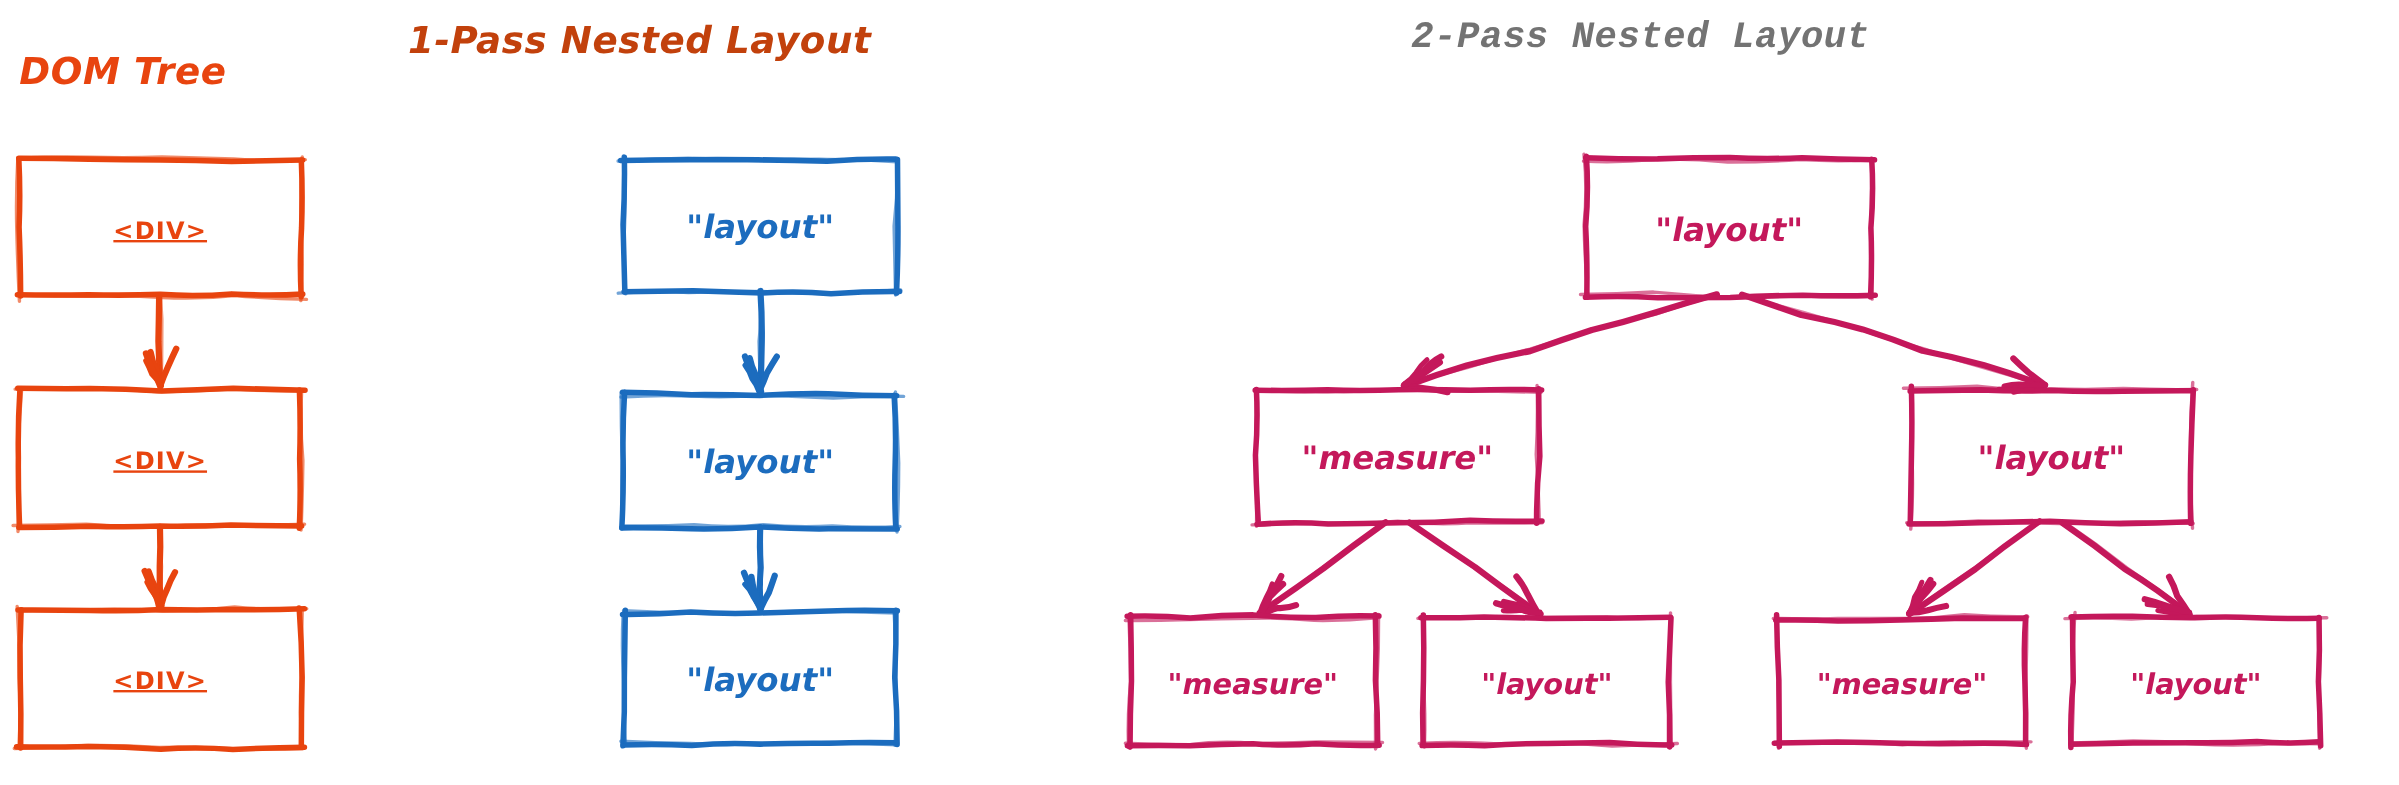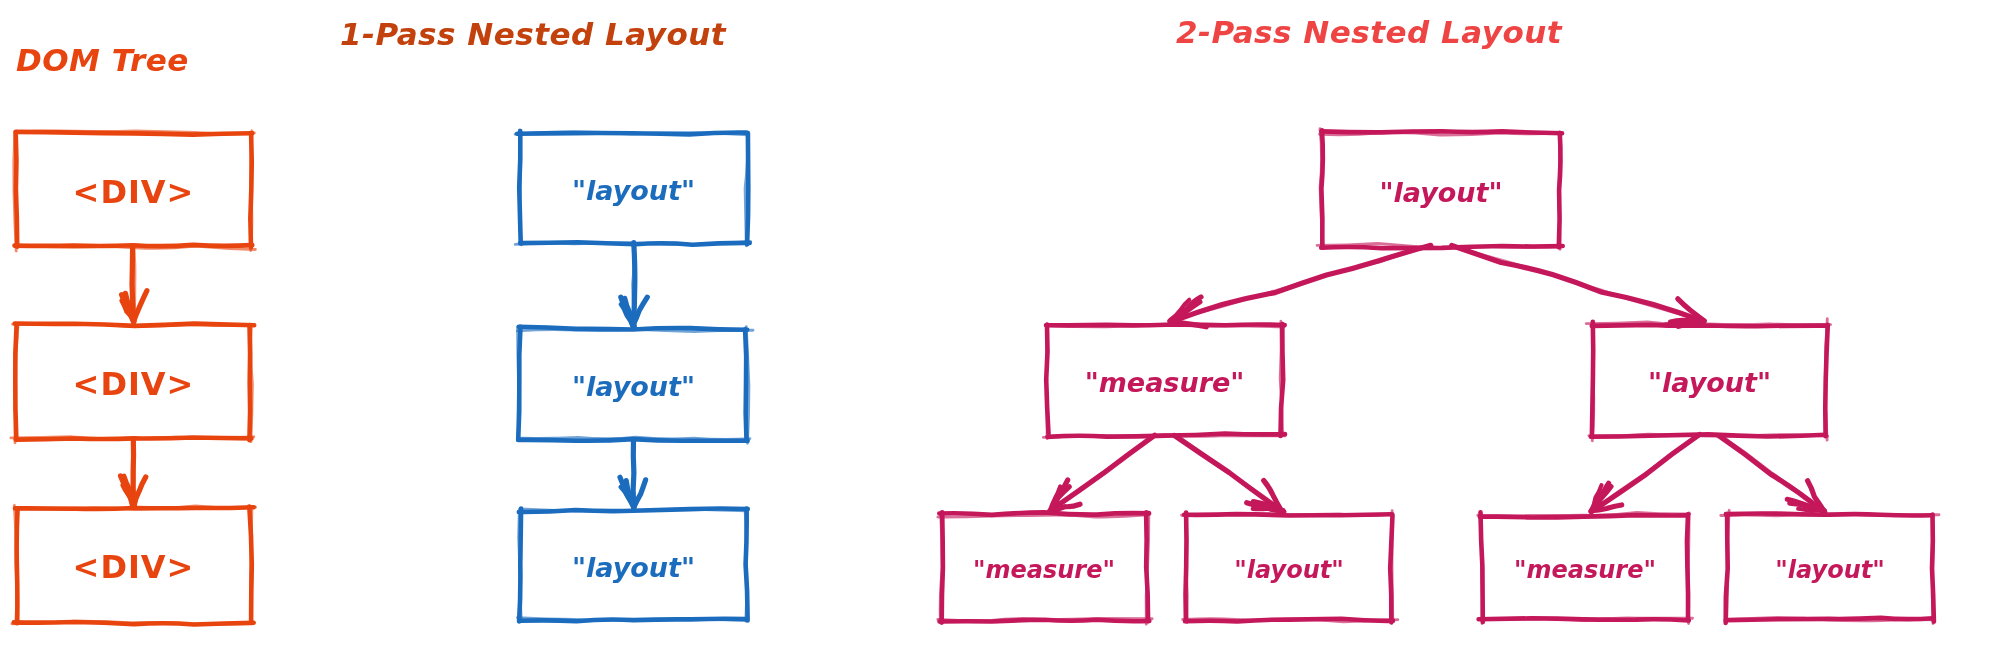--- a/index.html
+++ b/index.html
@@ -5,21 +5,21 @@
   html,body{margin:0;padding:0;background:#fff;}
   body{width:1999px;height:654px;position:relative;overflow:hidden;
        font-family:"DejaVu Sans","Liberation Sans",sans-serif;}
   #stage{position:absolute;inset:0;width:1999px;height:654px;}
   svg#art{position:absolute;left:0;top:0;width:1999px;height:654px;}
   .ttl{position:absolute;white-space:nowrap;font-weight:700;font-style:italic;
        letter-spacing:.5px;font-size:31px;font-family:"DejaVu Sans","Liberation Sans",sans-serif;}
   .boxlabel{position:absolute;white-space:nowrap;font-weight:700;
             font-family:"DejaVu Sans","Liberation Sans",sans-serif;
             transform:translate(-50%,-50%);pointer-events:none;}
-  .lbl-div{font-size:32px;letter-spacing:1px;}
+  .lbl-div{font-size:20px;letter-spacing:1px;text-decoration:underline;}
   .lbl-q{font-size:27px;font-style:italic;letter-spacing:0px;}
   .lbl-q-sm{font-size:24px;font-style:italic;}
 </style>
 </head>
 <body style="background: rgb(255, 255, 255);">
 
 <div id="stage">
   <svg id="art" viewBox="0 0 1999 654" xmlns="http://www.w3.org/2000/svg">
       <g>
         <path d="M 132.6 247.4 Q 132.4 265.8 132.0 284.5 Q 132.6 303.3 133.7 322.0" fill="none" stroke="#E8440F" stroke-width="5.2" stroke-linecap="round" stroke-linejoin="round"></path>
@@ -203,15 +203,15 @@
       <div class="boxlabel lbl-q" style="left: 1164.5px; top: 382px; color: rgb(196, 24, 91);">"measure"</div>
       <div class="boxlabel lbl-q" style="left: 1709.5px; top: 382px; color: rgb(196, 24, 91);">"layout"</div>
       <div class="boxlabel lbl-q-sm" style="left: 1044px; top: 569.5px; color: rgb(196, 24, 91);">"measure"</div>
       <div class="boxlabel lbl-q-sm" style="left: 1289px; top: 569.5px; color: rgb(196, 24, 91);">"layout"</div>
       <div class="boxlabel lbl-q-sm" style="left: 1585px; top: 569.5px; color: rgb(196, 24, 91);">"measure"</div>
       <div class="boxlabel lbl-q-sm" style="left: 1830px; top: 569.5px; color: rgb(196, 24, 91);">"layout"</div>
     </div>
   <div id="titles">
       <div class="ttl" style="left: 16px; top: 18px; color: rgb(232, 68, 15); margin-top: 24px;">DOM Tree</div>
       <div class="ttl" style="left: 340px; top: 16px; color: #c2410c;">1-Pass Nested Layout</div>
-      <div class="ttl" style="left: 1176px; top: 14px; color: #ef4444;">2-Pass Nested Layout</div>
+      <div class="ttl" style="left: 1176px; top: 14px; color: #737373; font-family: Liberation Mono, monospace;">2-Pass Nested Layout</div>
     </div>
 </div>
 
 </body></html>

